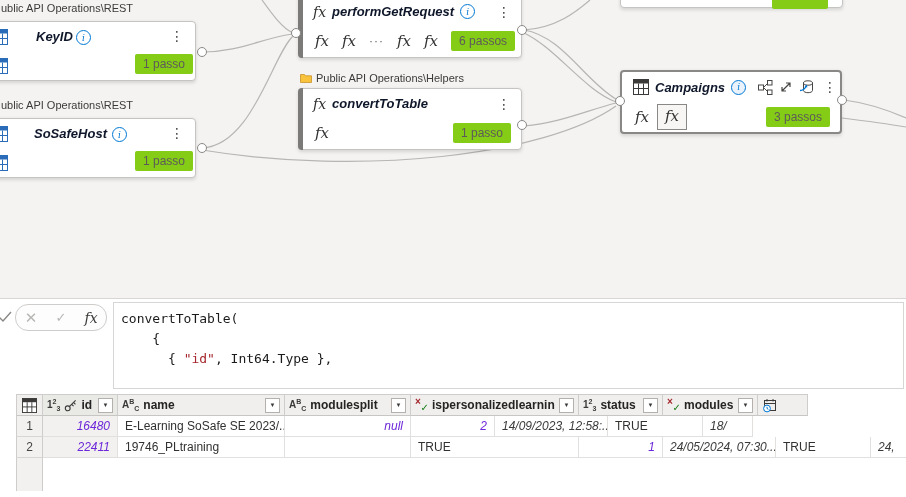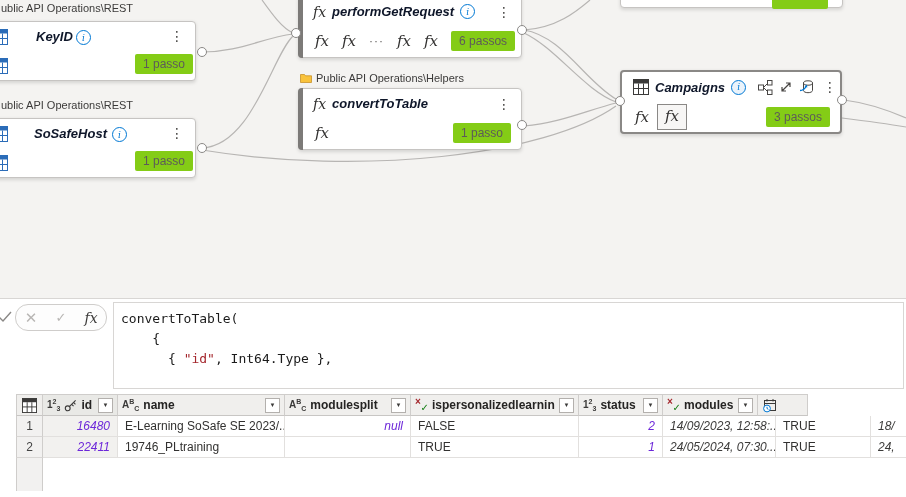--- a/index.html
+++ b/index.html
@@ -309,21 +309,20 @@
             </svg>
         </span>
       </div>
     </div>
 
     <div class="grow-line">
       <div class="cell gut" style="width:27px">1</div>
       <div class="cell num shade" style="width:75px">16480</div>
       <div class="cell" style="width:167px">E-Learning SoSafe SE 2023/...</div>
       <div class="cell num" style="width:126px">null</div>
-      <div class="cell" style="width:168px">FALSE</div>
       <div class="cell num" style="width:84px">2</div>
       <div class="cell ital" style="width:113px">14/09/2023, 12:58:...</div>
       <div class="cell" style="width:95px">TRUE</div>
       <div class="cell ital" style="width:50px">18/</div>
     </div>
 
     <div class="grow-line">
       <div class="cell gut" style="width:27px">2</div>
       <div class="cell num shade" style="width:75px">22411</div>
       <div class="cell" style="width:167px">19746_PLtraining</div>

